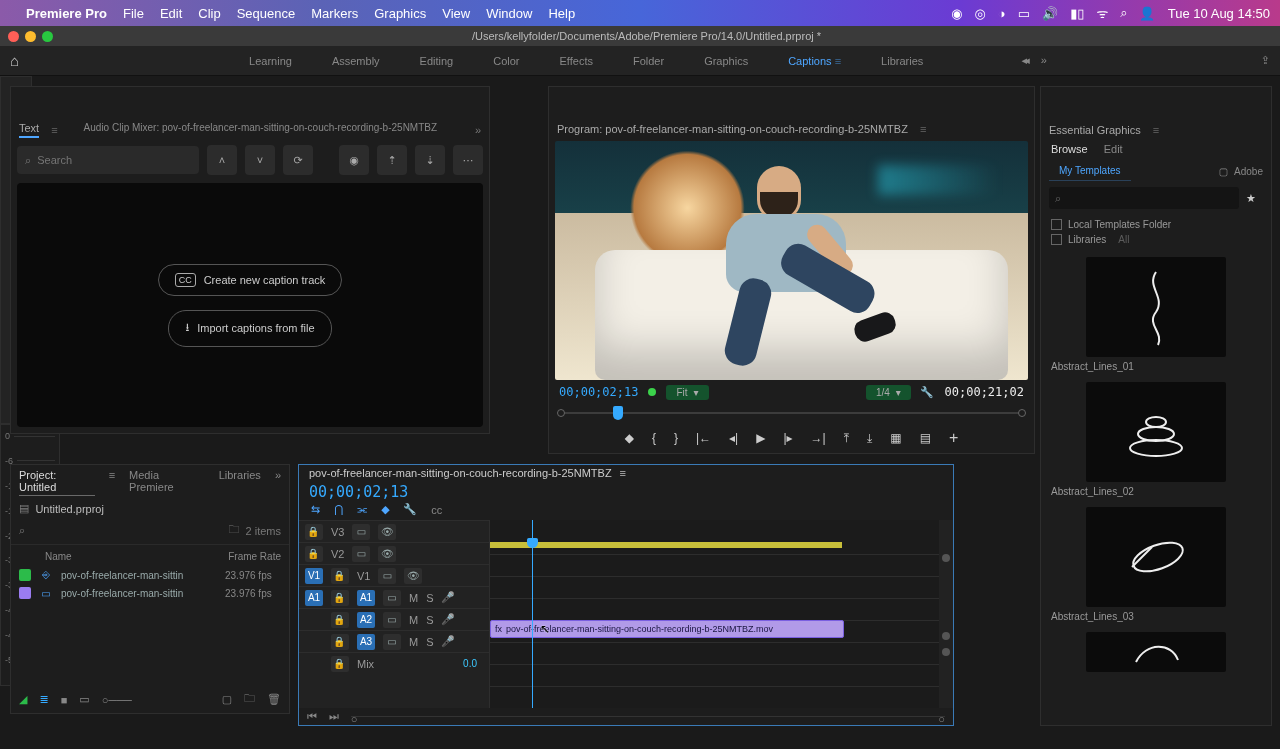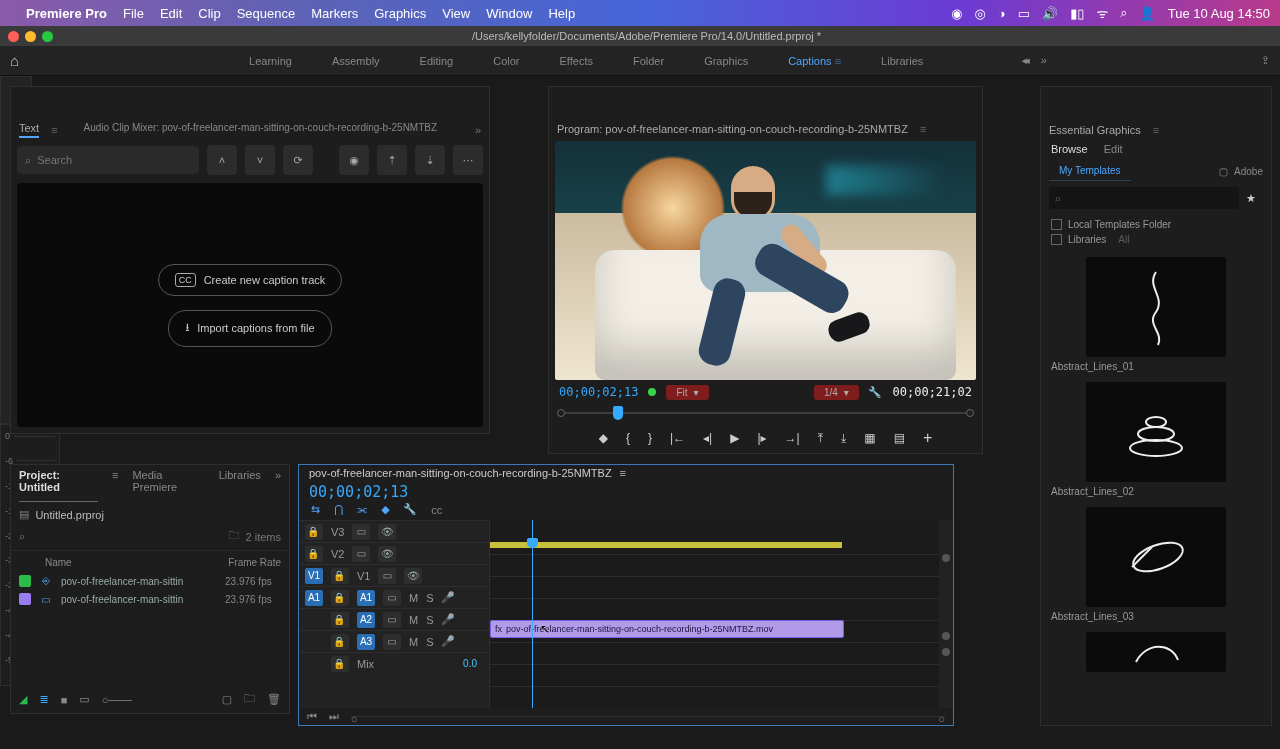--- a/index.html
+++ b/index.html
@@ -47,42 +47,42 @@
 .text-canvas { flex: 1; background: #0a0a0a; border-radius: 4px; margin: 4px 6px 6px; display: flex; flex-direction: column; align-items: center; justify-content: center; gap: 14px; }
 .pill-btn { border: 1px solid #555; border-radius: 18px; padding: 8px 16px; color: #ccc; display: flex; align-items: center; gap: 8px; font-size: 11px; }
 .cc-square { border: 1px solid #aaa; border-radius: 3px; font-size: 9px; padding: 1px 3px; }
 
 
 #p-tools { left: 508px; top: 10px; width: 32px; height: 348px; background: #232323; border: 1px solid #2e2e2e; display: flex; flex-direction: column; align-items: center; gap: 10px; padding-top: 8px; }
 .toolbtn { width: 22px; height: 20px; color: #888; display: flex; align-items: center; justify-content: center; }
 .toolbtn.active { color: #4ea6ff; }
 
 
-#p-prog { left: 548px; top: 10px; width: 435px; height: 368px; }
+#p-prog { left: 548px; top: 10px; width: 487px; height: 368px; }
 .prog-canvas { margin: 2px 6px 2px; height: 258px; border-radius: 2px; position: relative; overflow: hidden;
   background: radial-gradient(circle at 28% 28%, #f7d6a0 0, #b77a40 14%, transparent 15%),
               linear-gradient(to bottom, #14303a 0%, #184048 30%, #cbbba0 30%, #efe6cf 100%);
 }
 .couch { position: absolute; bottom: 0; left: 40px; right: 20px; height: 130px; background: #f3efe6; border-radius: 20px 20px 10px 10px; box-shadow: inset 0 -30px 40px rgba(0,0,0,0.2); }
 .man { position: absolute; bottom: 24px; left: 50%; transform: translateX(-50%); width: 180px; height: 190px; }
 .man .head { width: 44px; height: 54px; background: #d7ab84; border-radius: 22px 22px 20px 20px; position: absolute; top: 0; left: 55px; }
 .man .beard { position: absolute; top: 26px; left: 58px; width: 38px; height: 26px; background: #2d2219; border-radius: 0 0 18px 18px; }
 .man .shirt { position: absolute; top: 48px; left: 24px; width: 120px; height: 78px; background: #9fb8c4; border-radius: 30px 30px 18px 18px; }
 .man .arm  { position: absolute; top: 54px; left: 118px; width: 20px; height: 60px; background: #d7ab84; border-radius: 10px; transform: rotate(-40deg); }
 .man .legL { position: absolute; top: 112px; left: 30px; width: 32px; height: 88px; background: #2e4560; border-radius: 14px; transform: rotate(14deg); }
 .man .legR { position: absolute; top: 102px; left: 74px; width: 34px; height: 100px; background: #2e4560; border-radius: 14px; transform: rotate(-60deg); transform-origin: top left; }
 .man .foot { position: absolute; top: 150px; left: 152px; width: 42px; height: 22px; background: #18181a; border-radius: 10px; transform: rotate(-20deg); }
 .tv-glow { position: absolute; top: 24px; right: 30px; width: 120px; height: 30px; background: linear-gradient(90deg, #2de3ff66, transparent); filter: blur(6px); }
 
 .prog-meta { display: flex; align-items: center; gap: 10px; padding: 0 10px; height: 22px; }
 .tc-blue { color: #35aaff; font-family: monospace; font-size: 12px; }
 .tc-white { color: #eee; font-family: monospace; font-size: 12px; }
 .green-dot { width: 8px; height: 8px; border-radius: 50%; background: #3bd24b; }
 .meta-spacer { flex: 1; }
-.meta-fit { color: #aaa; background: #7f1d1d; padding: 2px 10px; border-radius: 3px; font-size: 10px; display: flex; align-items: center; gap: 6px; }
+.meta-fit { color: #aaa; background: #14532d; padding: 2px 10px; border-radius: 3px; font-size: 10px; display: flex; align-items: center; gap: 6px; }
 .prog-scrub { position: relative; height: 18px; margin: 2px 8px; }
 .prog-scrub .line { position: absolute; top: 8px; left: 8px; right: 8px; height: 2px; background: #3c3c3c; }
 .prog-scrub .oL,.prog-scrub .oR { position:absolute; top:5px; width:8px;height:8px;border:1px solid #666;border-radius:50%}
 .prog-scrub .oL{left:0}.prog-scrub .oR{right:0}
 .prog-scrub .ph { position: absolute; top: 2px; left: 56px; width: 10px; height: 14px; background: #35aaff; border-radius: 2px 2px 5px 5px; }
 .prog-transport { display: flex; justify-content: center; gap: 18px; padding: 6px 0; color: #ccc; font-size: 12px; align-items: center; }
 .pt-plus { font-size: 16px; }
 
 
 #p-eg { left: 1040px; top: 10px; width: 232px; height: 640px; }
@@ -95,21 +95,21 @@
 .eg-search .star { width: 24px; text-align: center; color: #ccc; }
 .eg-chk { display: flex; align-items: center; gap: 6px; padding: 2px 10px; color: #999; font-size: 10px; }
 .eg-chk .bx { width: 11px; height: 11px; border: 1px solid #666; }
 .eg-thumb { margin: 10px auto 4px; width: 140px; height: 100px; background: #0b0b0b; border-radius: 2px; display: flex; align-items: center; justify-content: center; }
 .eg-thumb svg { width: 80px; height: 80px; }
 .eg-cap { margin-left: 10px; color: #9a9a9a; font-size: 10px; }
 
 
 #p-proj { left: 10px; top: 388px; width: 280px; height: 250px; }
 .proj-tabs { display: flex; gap: 14px; padding: 4px 8px; color: #888; }
-.proj-tabs .act { color: #ddd; border-bottom:1px solid #ddd6; padding-bottom:8px;font-weight:bold;}
+.proj-tabs .act { color: #ddd; border-bottom:1px solid #ddd6; padding-bottom:2px;}
 .proj-sub { display:flex; align-items:center; gap:6px; padding: 2px 8px; }
 .proj-sub .folder { opacity:.6 }
 .proj-row2 { display:flex; align-items:center; padding:4px 8px; color:#777; gap:6px; }
 .proj-row2 .bin { margin-left:auto; }
 .proj-hdrs { display:flex; padding: 6px 8px 4px 34px; color:#888; font-size:10px; border-top:1px solid #2a2a2a; }
 .proj-hdrs span:first-child { flex:1; }
 .proj-item { display:flex; align-items:center; gap:8px; padding:3px 8px; font-size:10px; }
 .chip { width:12px; height:12px; border-radius:2px; }
 .proj-item .ico { width:14px; color:#4ea6ff; text-align:center; }
 .proj-item .nm { flex:1; color:#9aa; overflow:hidden; white-space:nowrap; text-overflow:ellipsis; }

